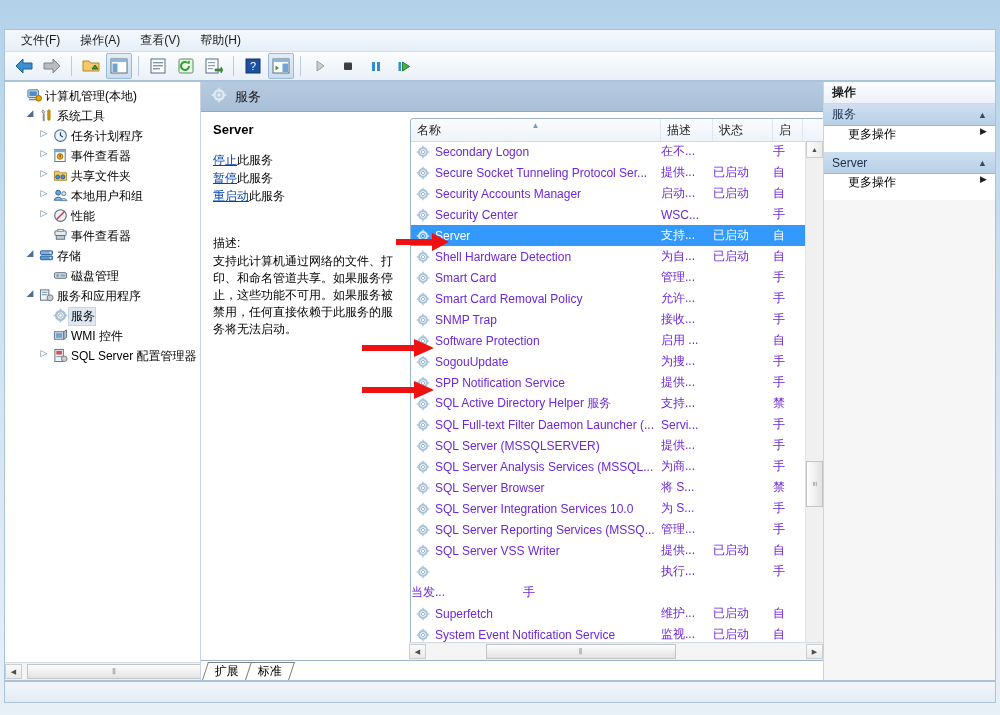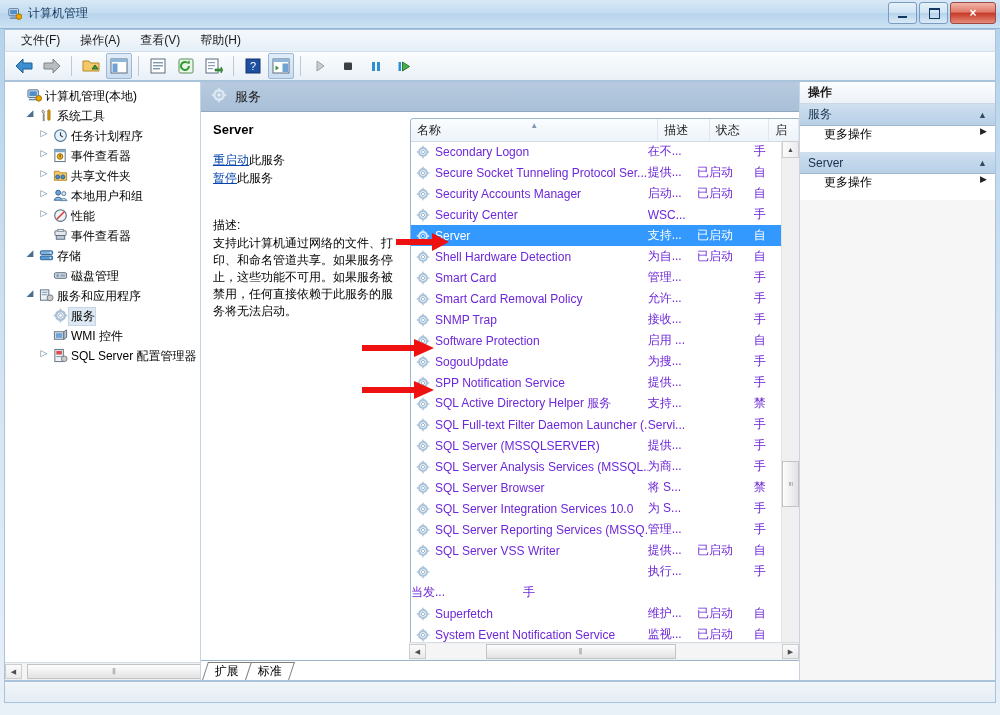--- a/index.html
+++ b/index.html
@@ -151,21 +151,21 @@
   
   .mid-tabs { position:absolute; left:0; bottom:0; right:0; height: 20px; background: #ffffff;
     border-top: 1px solid #9cb4cc; display:flex; align-items:flex-end; padding-left: 4px; box-sizing:border-box; }
   .mtab { position: relative; font-size: 12px; color:#000; padding: 1px 9px 2px 9px; height: 18px;
      box-sizing:border-box; display:flex; align-items:center;
      border-left: 1px solid #808080; border-right: 1px solid #808080; border-top: 1px solid #808080;
      transform: skewX(-18deg); background:#fff; margin-right: -1px; }
   .mtab span { transform: skewX(18deg); display:inline-block; }
 
   
-  .act-pane { width: 196px; background: #f6f6f6; border-left: 1px solid #c8d4e0; box-sizing:border-box; position:relative; }
+  .act-pane { width: 172px; background: #f6f6f6; border-left: 1px solid #c8d4e0; box-sizing:border-box; position:relative; }
   .act-title { height: 22px; background: linear-gradient(to bottom,#fbfdff,#edf2f8); border-bottom:1px solid #cdd8e4;
     display:flex; align-items:center; padding-left: 8px; font-size:12px; font-weight:bold; color:#1a1a1a; box-sizing:border-box;}
   .act-group-hdr { height: 22px; background: linear-gradient(to bottom,#cfe0f0,#b8cfe6); border-bottom:1px solid #9fb8d0;
     display:flex; align-items:center; padding: 0 8px; font-size:12px; color:#15304d; box-sizing:border-box; }
   .act-group-hdr.sub { background: linear-gradient(to bottom,#cfe0f0,#b8cfe6); }
   .act-group-hdr .gname { flex:1; }
   .act-group-hdr .chev { font-size: 9px; color:#2d4a66; }
   .act-item { height: 26px; background:#ffffff; display:flex; align-items:flex-start; padding: 0 8px 0 24px;
      font-size:12px; color:#000; box-sizing:border-box; border-bottom: 1px solid #ffffff;}
   .act-item .aname { flex:1; }
@@ -179,43 +179,20 @@
   .red-arrow { position: absolute; pointer-events: none; }
 
   
   .gear { width: 14px; height: 14px; flex: 0 0 14px; }
 </style>
 </head>
 <body>
 
 <div id="app">
 
-  <div class="titlebar">
-    <div class="title-left">
-      <svg class="gear" width="16" height="16" viewBox="0 0 16 16">
-        <rect x="1" y="2" width="11" height="8" rx="1" fill="#e8f1f8" stroke="#3a5f82"></rect>
-        <rect x="2.5" y="3.5" width="8" height="5" fill="#4d8ec9"></rect>
-        <rect x="4" y="10" width="5" height="2" fill="#8fa8bd"></rect>
-        <rect x="2" y="12" width="9" height="1.6" fill="#6b88a3"></rect>
-        <circle cx="12.5" cy="11" r="3.2" fill="#f0a500" stroke="#9a6b00"></circle>
-      </svg>
-      <span class="title-text">计算机管理</span>
-    </div>
-    <div class="win-btns">
-      <div class="wbtn">
-          <span class="min-bar"></span>
-        </div>
-      <div class="wbtn">
-          <span class="max-box"></span>
-        </div>
-      <div class="wbtn close">
-        <span class="glyph">×</span>
-      </div>
-    </div>
-  </div>
 
   <div class="menubar">
     <div class="menu-item">文件(F)</div>
     <div class="menu-item">操作(A)</div>
     <div class="menu-item">查看(V)</div>
     <div class="menu-item">帮助(H)</div>
   </div>
 
   <div class="toolbar">
     <div class="tb-btn">
@@ -511,24 +488,27 @@
           </svg>
         </span>
         <span class="htitle">服务</span>
       </div>
 
       <div class="mid-body">
 
         <div class="detail-col">
           <div class="detail-title">Server</div>
           <div class="detail-link-row">
-            <span class="detail-link">重启动</span><span>此服务</span>
+            <span class="detail-link">停止</span><span>此服务</span>
           </div>
           <div class="detail-link-row">
             <span class="detail-link">暂停</span><span>此服务</span>
+          </div>
+          <div class="detail-link-row">
+            <span class="detail-link">重启动</span><span>此服务</span>
           </div>
           <div class="detail-desc-label">描述:</div>
           <div class="detail-desc">支持此计算机通过网络的文件、打印、和命名管道共享。如果服务停止，这些功能不可用。如果服务被禁用，任何直接依赖于此服务的服务将无法启动。</div>
         </div>
 
         <div class="list-col">
           <div class="list-frame">
 
             <div class="lhead">
               <div class="hc cell-name">

